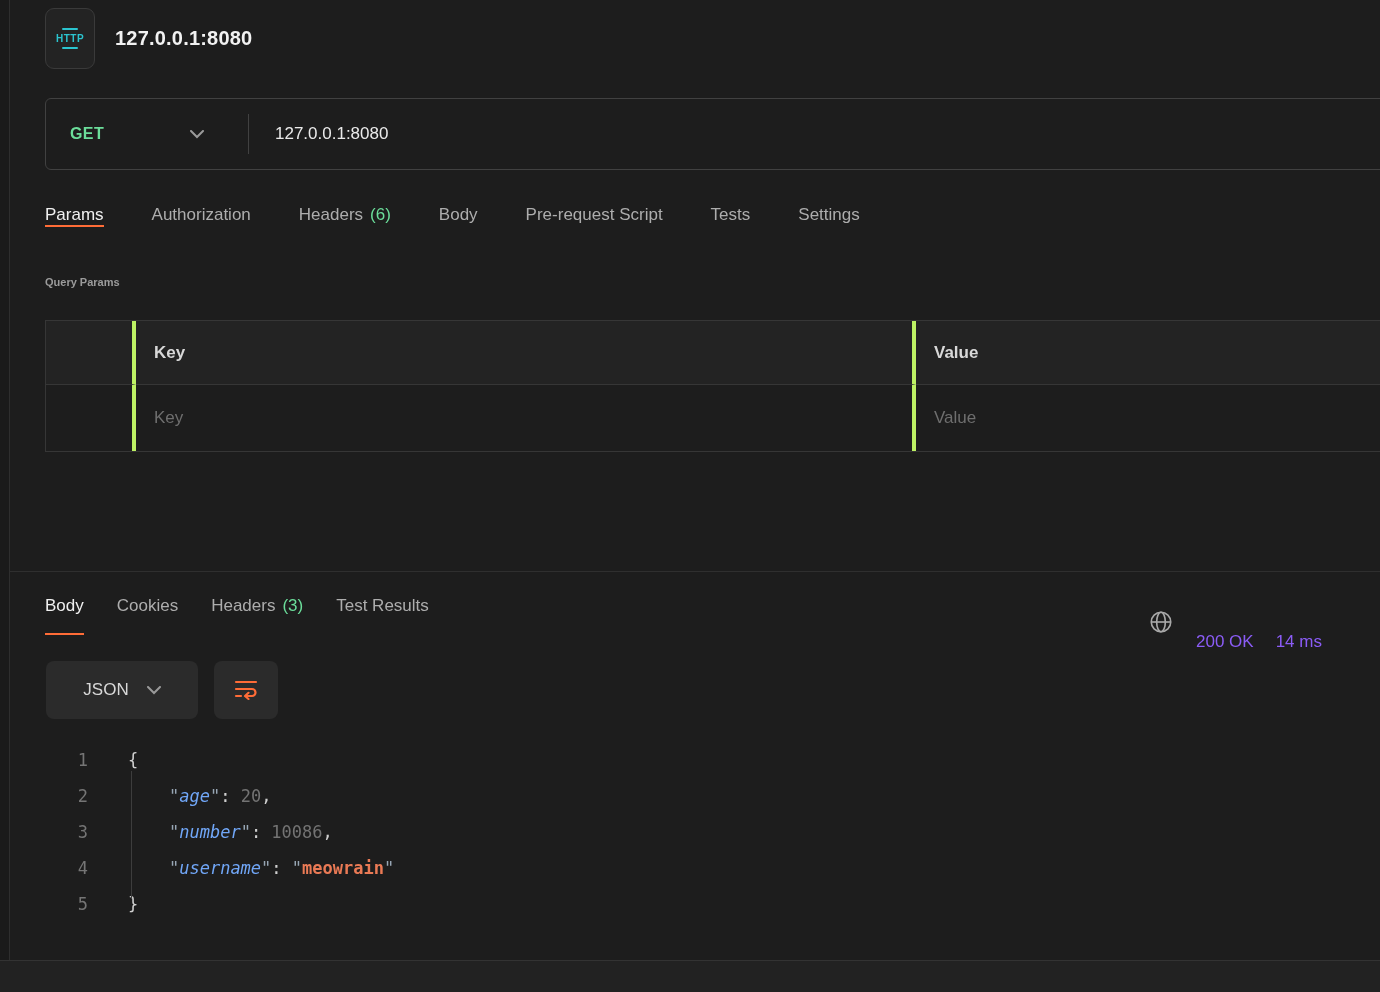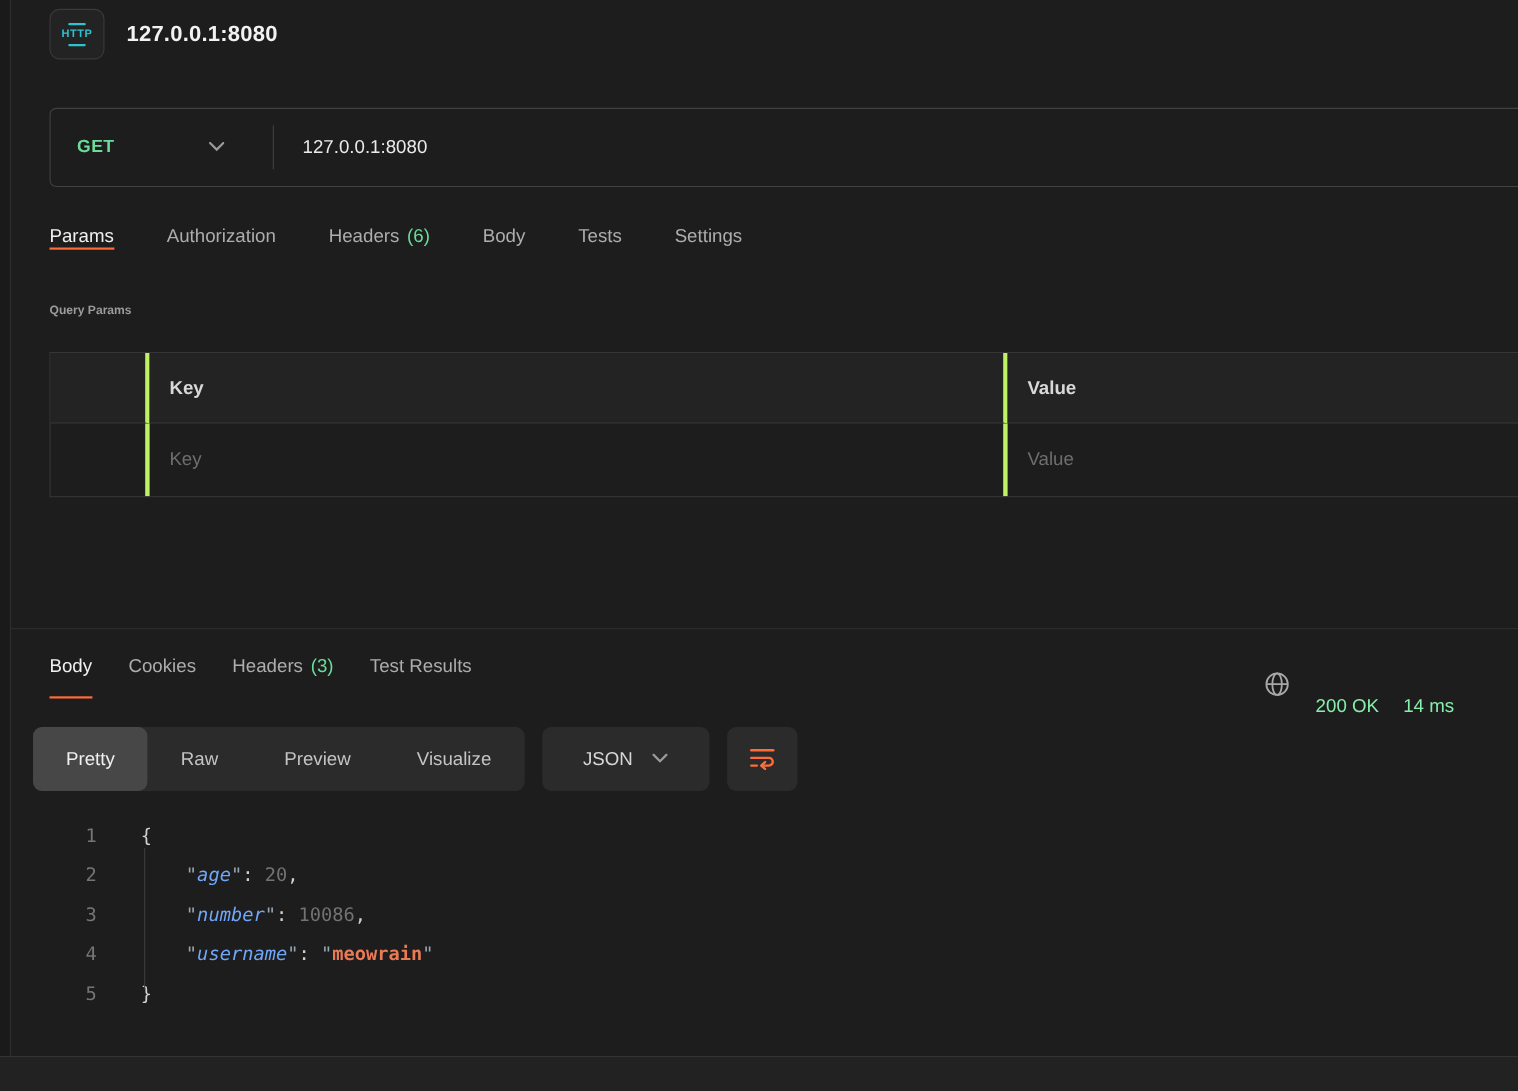--- a/index.html
+++ b/index.html
@@ -7,21 +7,21 @@
   .app {
     position:relative; width:1380px; height:992px; overflow:hidden;
     background:#1d1d1d; color:#e8e8e8;
     font-family:"Liberation Sans", sans-serif;
   }
   .left-strip { position:absolute; left:0; top:0; width:10px; height:100%;
     background:#1a1a1a; border-right:1px solid #2e2e2e; }
 
   
   .req-header { position:absolute; left:45px; top:8px; display:flex; align-items:center; gap:20px; }
-  .http-icon { width:50px; height:46px; background:#232323; border:1px solid #3a3a3a; border-radius:9px;
+  .http-icon { width:50px; height:61px; background:#232323; border:1px solid #3a3a3a; border-radius:9px;
     display:flex; flex-direction:column; align-items:center; justify-content:center; gap:3px; }
   .http-icon .glyph-label { color:#2bc4cf; font-size:10px; font-weight:700; letter-spacing:.5px; }
   .http-line { width:16px; height:2px; background:#2bc4cf; border-radius:1px; }
   .page-title { font-size:20px; font-weight:700; color:#f2f2f2; letter-spacing:.2px; }
 
   
   .request-bar { position:absolute; left:45px; top:98px; width:1360px; height:72px;
     border:1px solid #414141; border-radius:6px; display:flex; align-items:center; background:#1d1d1d; }
   .method { width:178px; padding:0 20px 0 24px; display:flex; align-items:center;
     justify-content:space-between; cursor:pointer; height:100%; }
@@ -49,21 +49,21 @@
   .td { height:66px; display:flex; align-items:center; padding-left:18px; }
   .cell-input { background:transparent; border:none; outline:none; color:#e8e8e8; font-size:17px;
     width:95%; font-family:"Liberation Sans",sans-serif; }
   .cell-input::placeholder { color:#6e6e6e; }
 
   
   .resp-divider { position:absolute; left:10px; right:0; top:571px; height:1px; background:#2f2f2f; }
   .resp-tabs { position:absolute; left:45px; top:596px; display:flex; gap:33px; }
   .resp-tabs .tab { padding-bottom:17px; }
   .resp-meta { position:absolute; left:1148px; top:596px; display:flex; align-items:center; gap:22px; }
-  .status, .time { color:#86efac; font-size:17px; white-space:nowrap;margin-top:36px; }
+  .status, .time { color:#8b5cf6; font-size:17px; white-space:nowrap;margin-top:36px; }
 
   .resp-toolbar { position:absolute; left:30px; top:661px; display:flex; height:58px; }
   .view-group { display:flex; background:#2b2b2b; border-radius:8px; }
   .view-btn { padding:0 30px; font-size:17px; color:#c4c4c4; background:transparent; border:none;
     cursor:pointer; border-radius:8px; font-family:"Liberation Sans",sans-serif; }
   .view-btn.active { background:#474747; color:#f0f0f0; }
   .format-select { margin-left:16px; width:152px; background:#2b2b2b; border-radius:8px;
     display:flex; align-items:center; justify-content:center; gap:18px; cursor:pointer; }
   .format-label { font-size:17px; color:#d8d8d8; }
   .wrap-btn { margin-left:16px; width:64px; background:#2b2b2b; border-radius:8px;
@@ -122,20 +122,23 @@
       <span>Authorization</span>
     </div>
     <div class="tab">
       <span>Headers</span>
       <span class="count">(6)</span>
     </div>
     <div class="tab">
       <span>Body</span>
     </div>
     <div class="tab">
+      <span>Pre-request Script</span>
+    </div>
+    <div class="tab">
       <span>Tests</span>
     </div>
     <div class="tab">
       <span>Settings</span>
     </div>
   </div>
 
   <div class="section-title">Query Params</div>
 
   <div class="params-table">
@@ -176,26 +179,20 @@
         <circle cx="12" cy="12" r="9"></circle>
         <ellipse cx="12" cy="12" rx="4" ry="9"></ellipse>
         <line x1="3" y1="12" x2="21" y2="12"></line>
       </svg>
     </span>
     <span class="status">200 OK</span>
     <span class="time">14 ms</span>
   </div>
 
   <div class="resp-toolbar">
-    <div class="view-group">
-      <button class="view-btn active">Pretty</button>
-      <button class="view-btn">Raw</button>
-      <button class="view-btn">Preview</button>
-      <button class="view-btn">Visualize</button>
-    </div>
     <div class="format-select">
       <span class="format-label">JSON</span>
       <span>
         <svg width="14" height="9" viewBox="0 0 14 9">
             <path d="M1 1 L7 7 L13 1" stroke="#9a9a9a" stroke-width="2" fill="none" stroke-linecap="round"></path>
           </svg>
       </span>
     </div>
     <button class="wrap-btn">
       <span>

